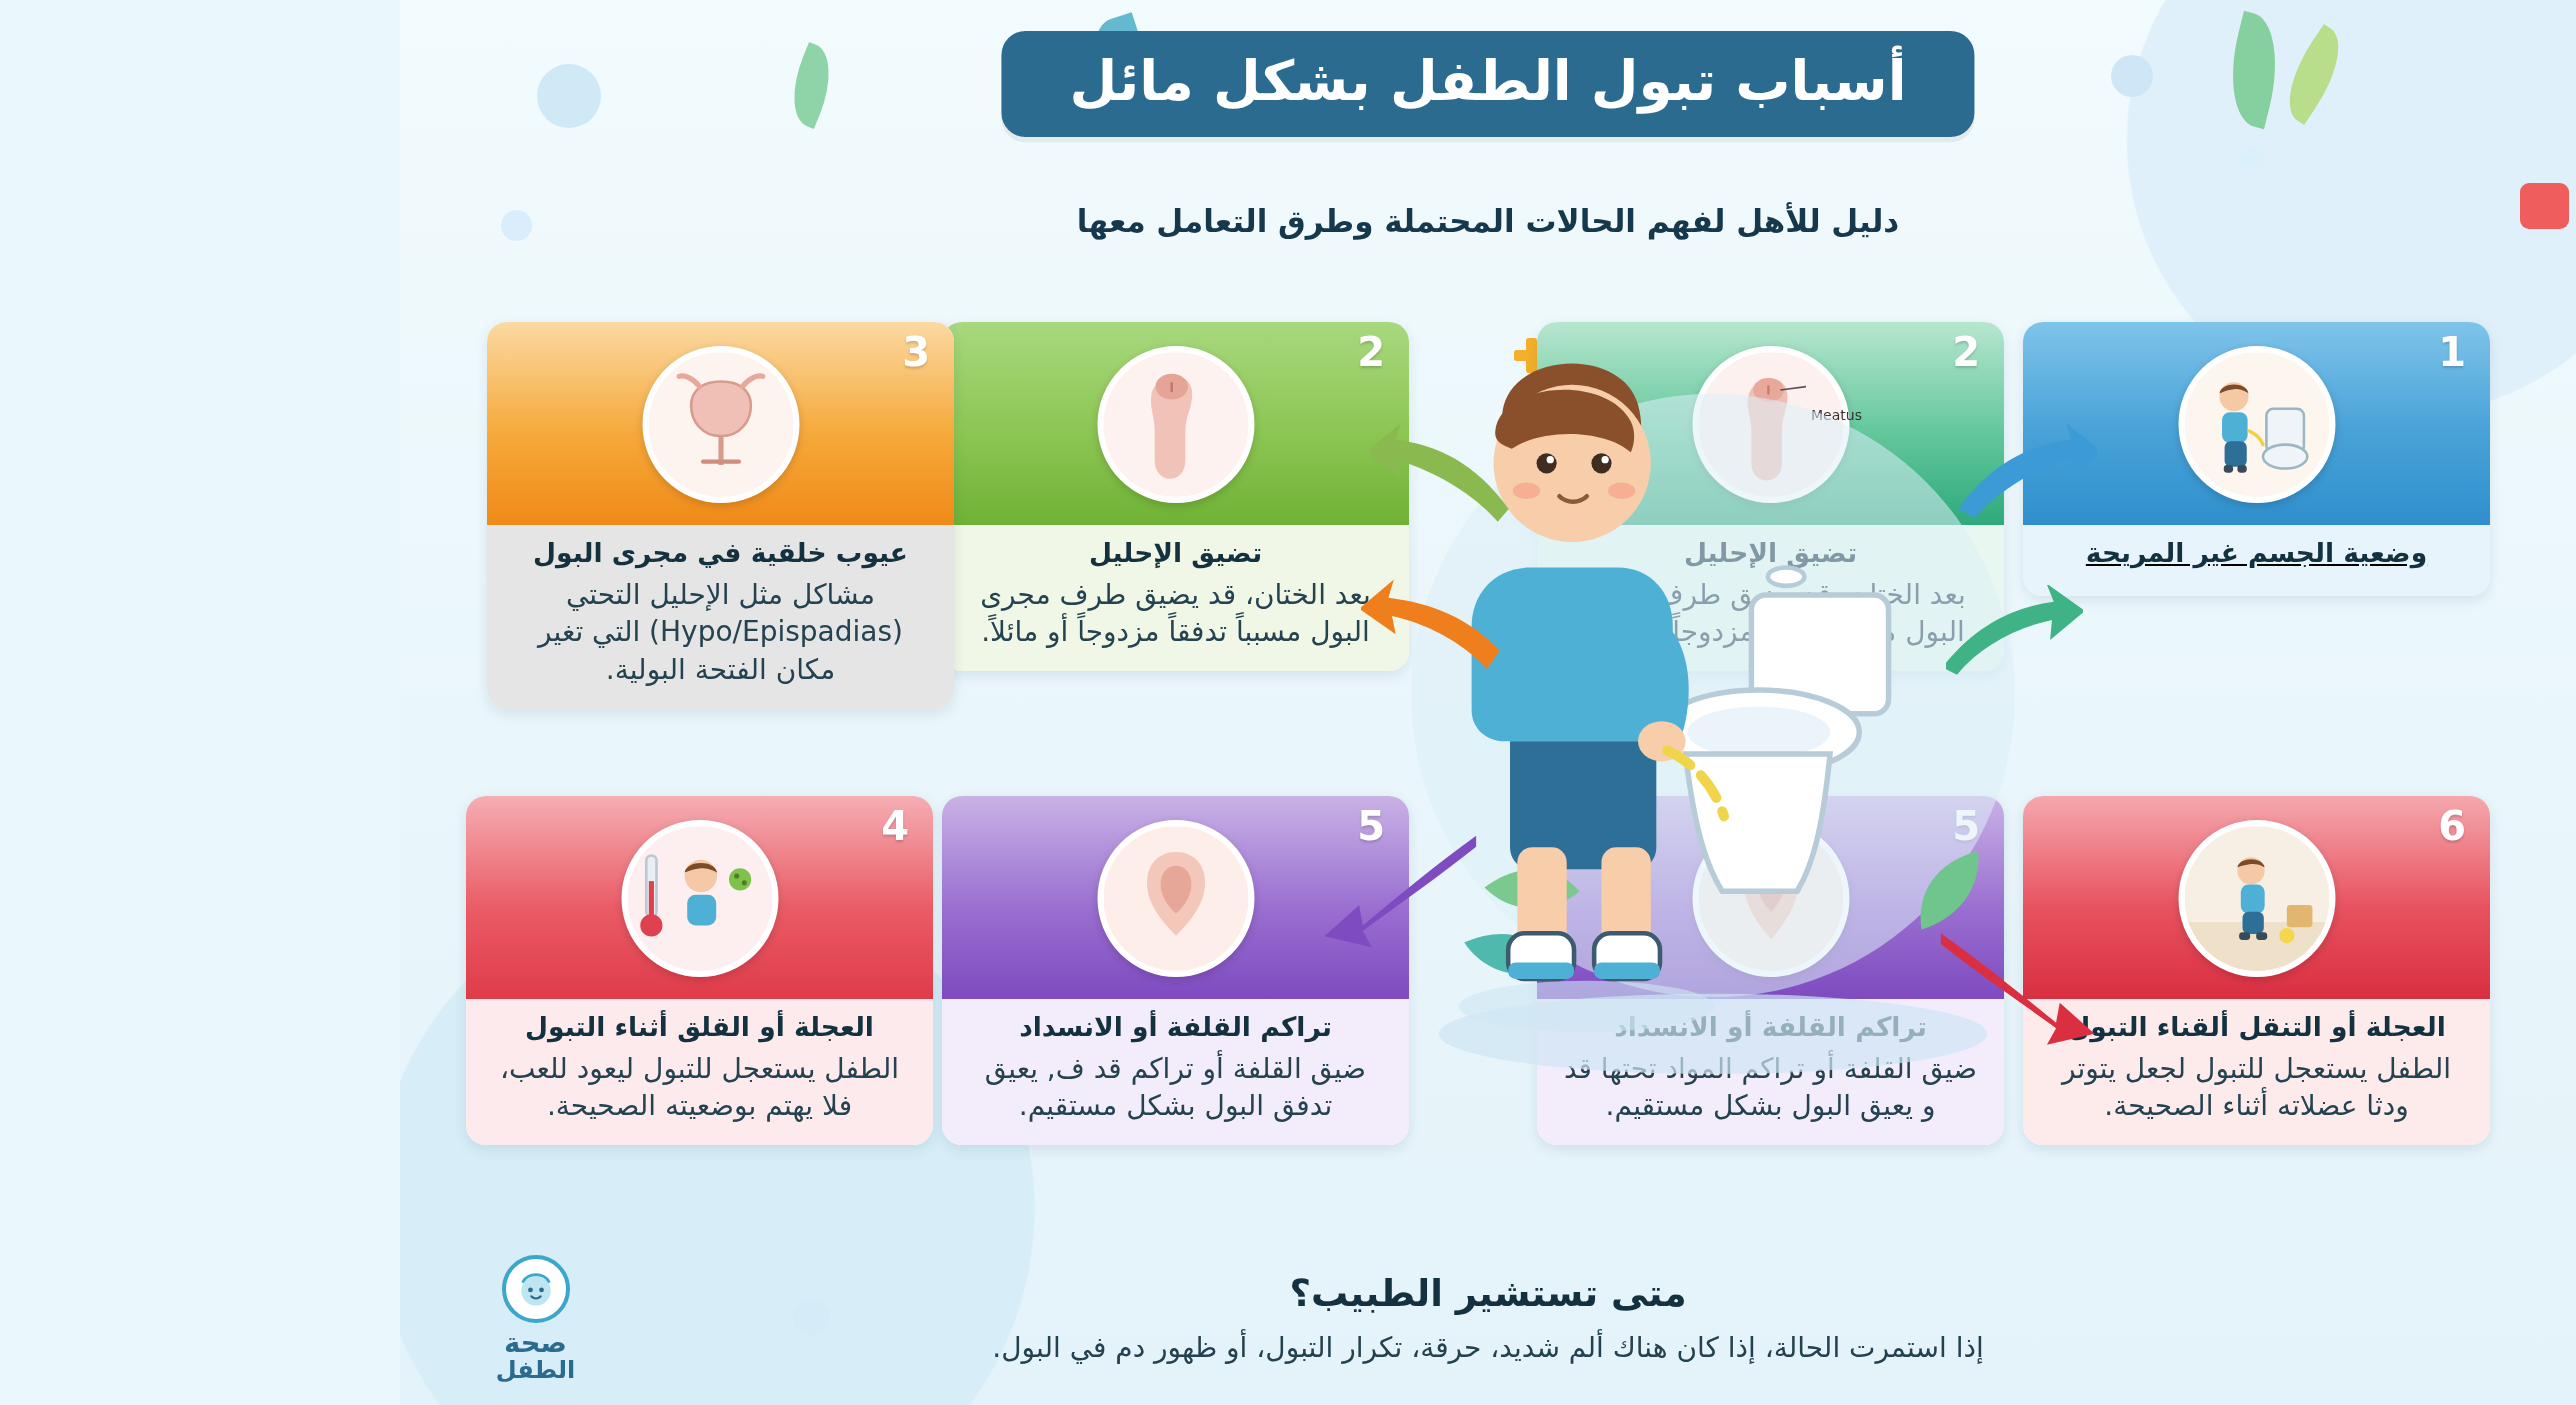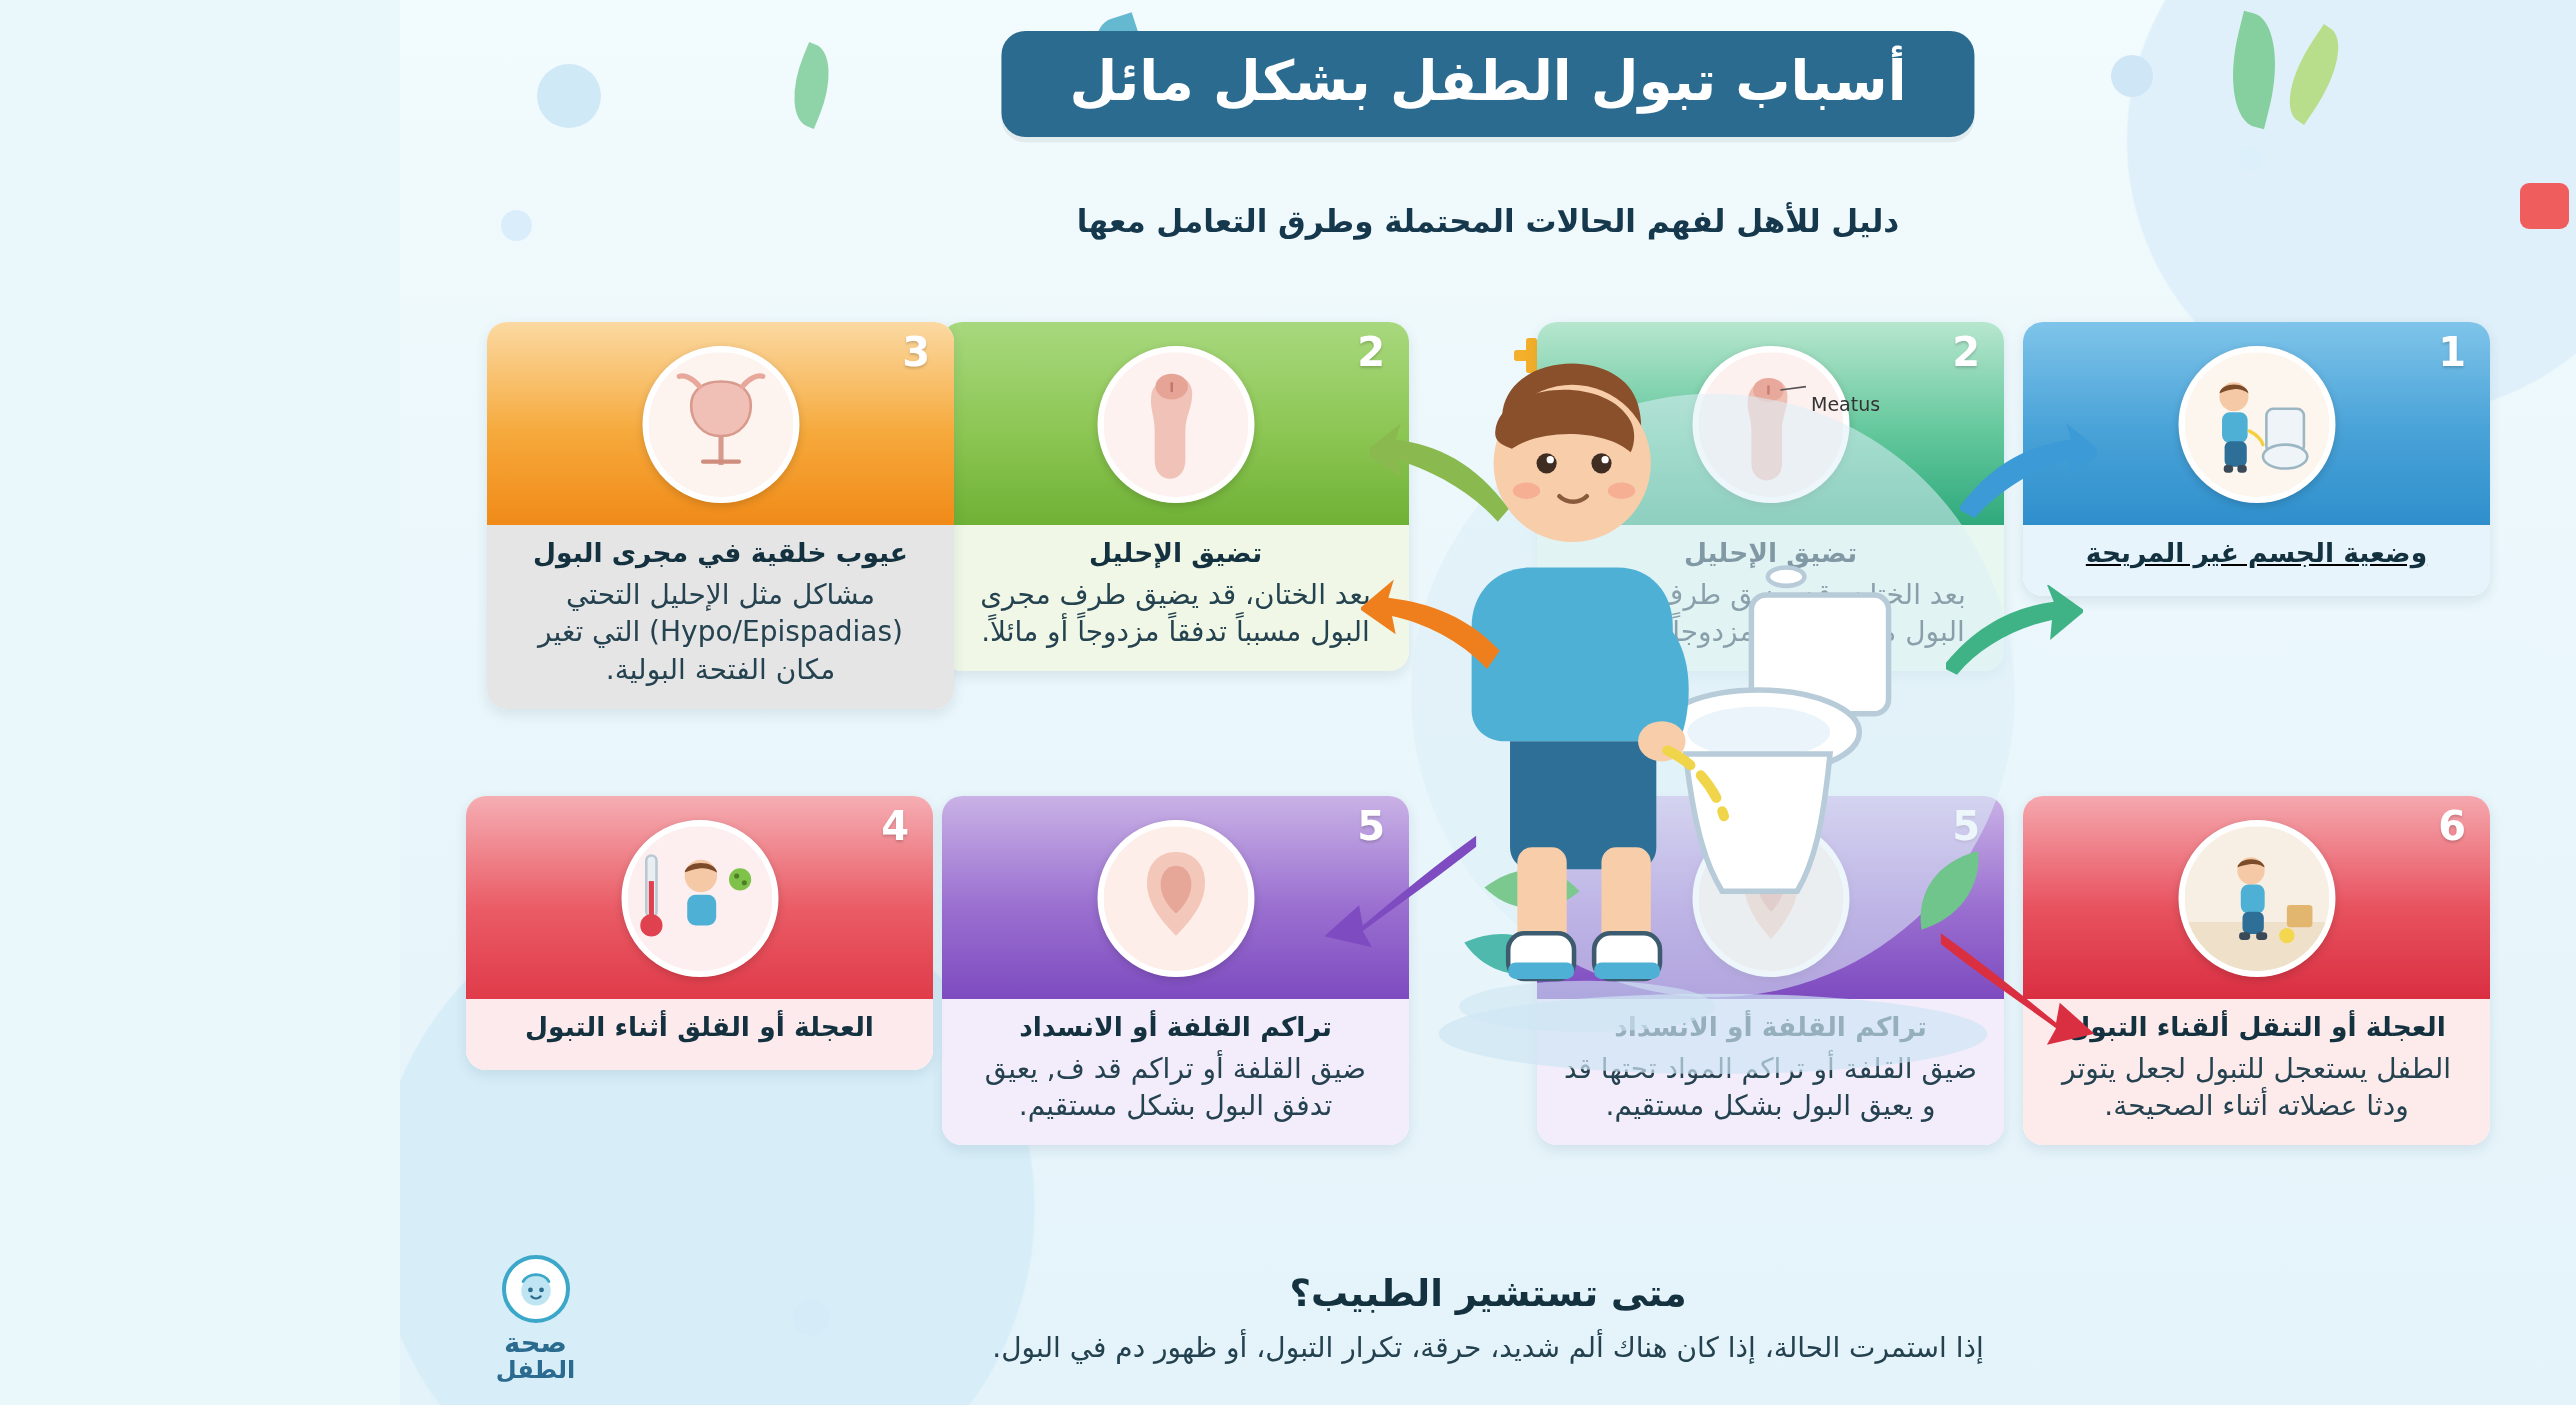--- a/index.html
+++ b/index.html
@@ -183,21 +183,21 @@
       <div class="badge" style="left:auto;right:24px;">2</div>
       <div class="thumb">
         <svg width="156" height="156" viewBox="0 0 170 170">
           <rect width="170" height="170" fill="#fdf1ef"></rect>
           <path d="M72 34c14-8 30-2 32 14 2 16-6 26-6 42v40c0 12-8 20-18 20s-18-8-18-20V92c0-16-6-24-4-38 1-10 8-17 14-20z" fill="#f0bfb4"></path>
           <ellipse cx="82" cy="44" rx="18" ry="14" fill="#e8a99c"></ellipse>
           <path d="M82 40v8" stroke="#c97f70" stroke-width="3" stroke-linecap="round"></path>
           <line x1="96" y1="44" x2="126" y2="40" stroke="#555" stroke-width="2"></line>
         </svg>
       </div>
-      <div style="position:absolute;left:274px;top:71px;font-size:19px;color:#333;">Meatus</div>
+      <div style="position:absolute;left:274px;top:85px;font-size:14px;color:#333;">Meatus</div>
     </div>
     <div class="card-body">
       <div class="card-h">تضيق الإحليل</div>
       <div class="card-p">بعد الختان، قد يضيق طرف مجرى البول مسبباً تدفقاً مزدوجاً أو مائلاً.</div>
     </div>
   </div>
 
   <div class="card cg" style="left:542px;top:322px;">
     <div class="card-top">
       <div class="badge" style="left:auto;right:24px;">2</div>
@@ -306,20 +306,21 @@
           <path d="M67 54c2-15 36-15 38 0 0 0-9-6-19-5s-19 5-19 5z" fill="#7b4b2a"></path>
           <rect x="70" y="80" width="34" height="36" rx="10" fill="#4fb0d6"></rect>
           <circle cx="132" cy="62" r="13" fill="#7fc24a"></circle>
           <circle cx="128" cy="58" r="3" fill="#4d7d24"></circle>
           <circle cx="137" cy="66" r="3" fill="#4d7d24"></circle>
         </svg>
       </div>
     </div>
     <div class="card-body">
       <div class="card-h">العجلة أو القلق أثناء التبول</div>
+      <div class="card-p">الطفل يستعجل للتبول ليعود للعب، فلا يهتم بوضعيته الصحيحة.</div>
     </div>
   </div>
 
   <div id="center-illustration">
     <svg width="640" height="842" viewBox="0 0 700 920">
       <circle cx="350" cy="430" r="330" fill="#ddeef8" opacity="0.55"></circle>
       <ellipse cx="350" cy="800" rx="300" ry="44" fill="#cfe6f3" opacity="0.7"></ellipse>
 
       <path d="M100 640c40-30 78-24 104 4-30 26-74 26-104-4z" fill="#7cc98f"></path>
       <path d="M78 700c46-20 84-6 102 28-36 16-80 6-102-28z" fill="#4fb9ad"></path>

